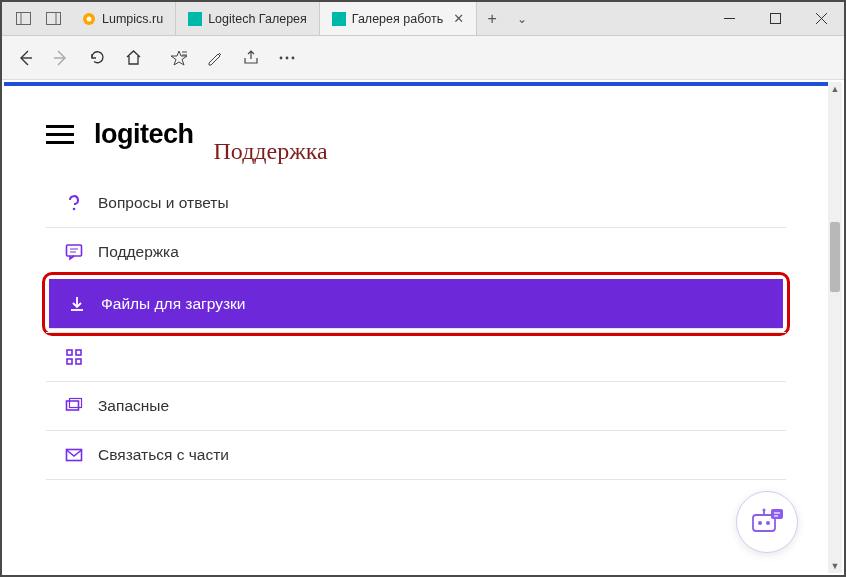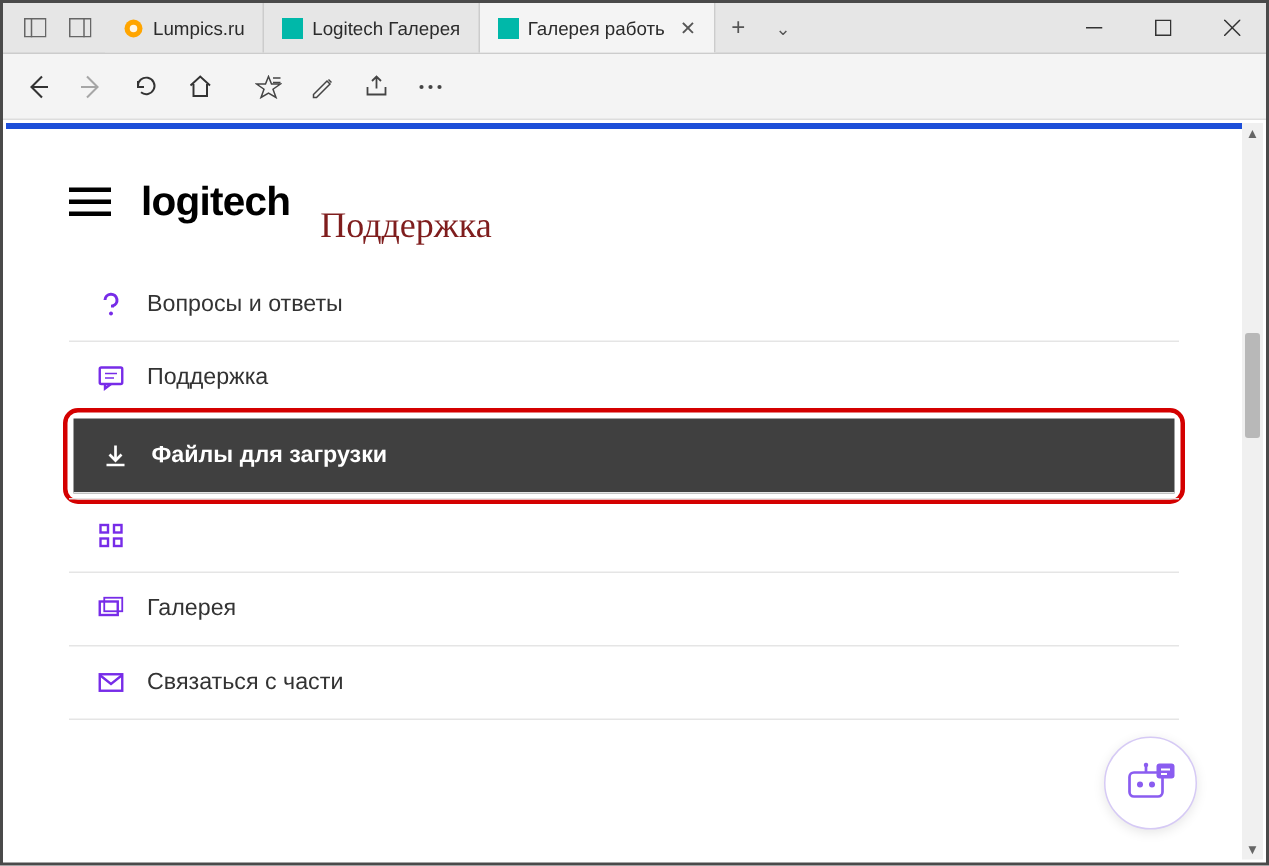--- a/index.html
+++ b/index.html
@@ -84,21 +84,21 @@
     color: #333; font-size: 15.5px; text-align: center;
   }
   .menu-item:last-child { border-bottom: 1px solid #e5e5e5; }
   .menu-item .micon { width:20px; height:20px; color:#772ce8; display:flex; align-items:center; justify-content:center; }
   .menu-item.first { border-top: none; }
   .highlight-wrap {
     border: 3px solid #d40000; border-radius: 10px;
     padding: 4px; margin: -4px;
   }
   .menu-item.selected {
-    background: #404040; color:#fff; border-top-color: transparent; font-weight: bold;
+    background: #6d28d9; color:#fff; border-top-color: transparent;
   }
   .menu-item.selected .micon { color:#fff; }
   
   .fab {
     position:absolute; right: 30px; bottom: 20px;
     width:62px; height:62px; border-radius:50%;
     border:1px solid #d6caf5; background:#fff;
     box-shadow: 0 2px 8px rgba(0,0,0,0.1);
     display:flex; align-items:center; justify-content:center;
   }
@@ -295,21 +295,21 @@
           </span>
       </div>
 
       <div class="menu-item">
         <span class="micon">
             <svg width="18" height="18" viewBox="0 0 18 18">
               <rect x="1.5" y="4" width="12" height="9" fill="none" stroke="currentColor" stroke-width="1.6"></rect>
               <rect x="4.5" y="1.5" width="12" height="9" fill="none" stroke="currentColor" stroke-width="1.2"></rect>
             </svg>
           </span>
-        <span>Галерея</span>
+        <span>Запасные</span>
       </div>
 
       <div class="menu-item">
         <span class="micon">
             <svg width="18" height="18" viewBox="0 0 18 18">
               <rect x="1.5" y="3.5" width="15" height="11" fill="none" stroke="currentColor" stroke-width="1.6"></rect>
               <path d="M1.5 4 L9 10 L16.5 4" fill="none" stroke="currentColor" stroke-width="1.6"></path>
             </svg>
           </span>
         <span>Связаться с части</span>

